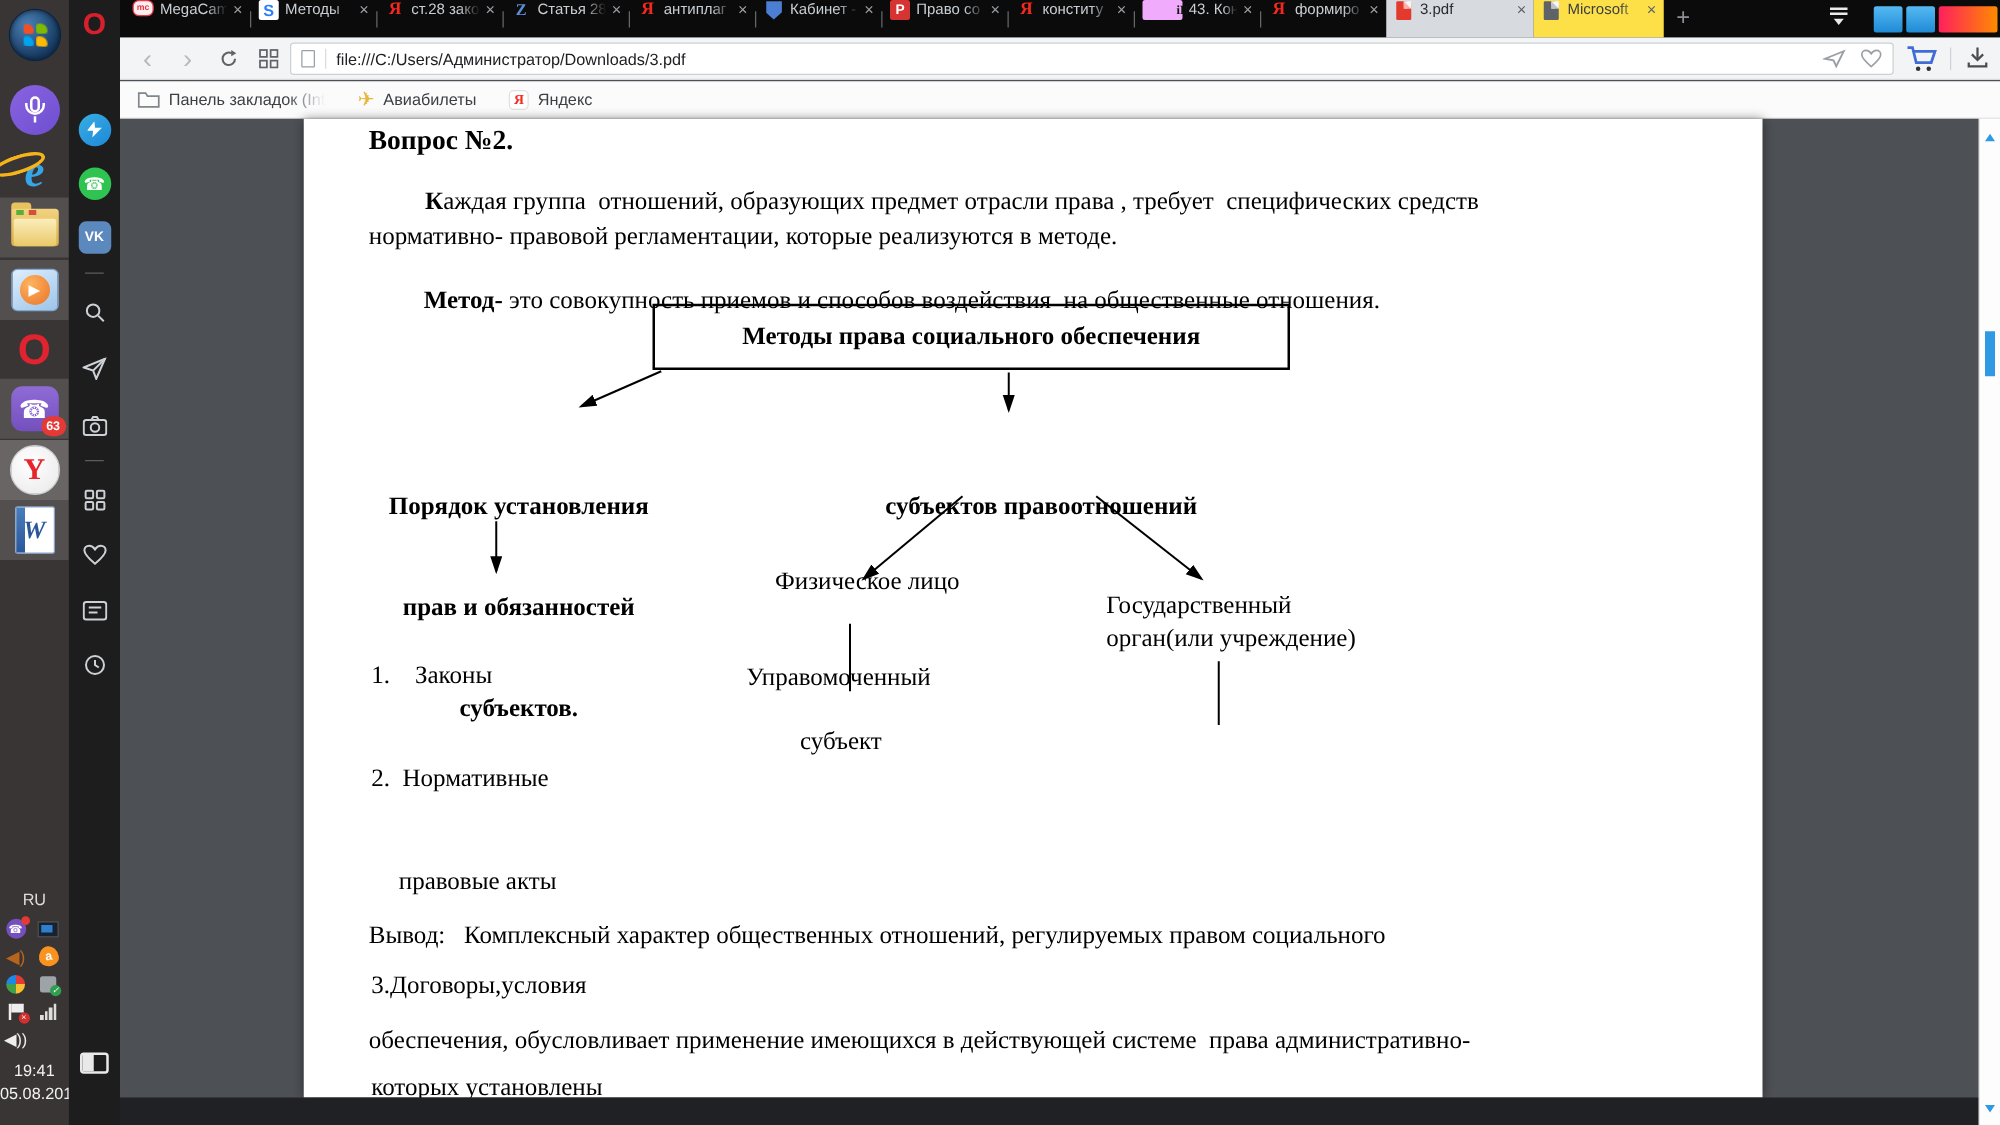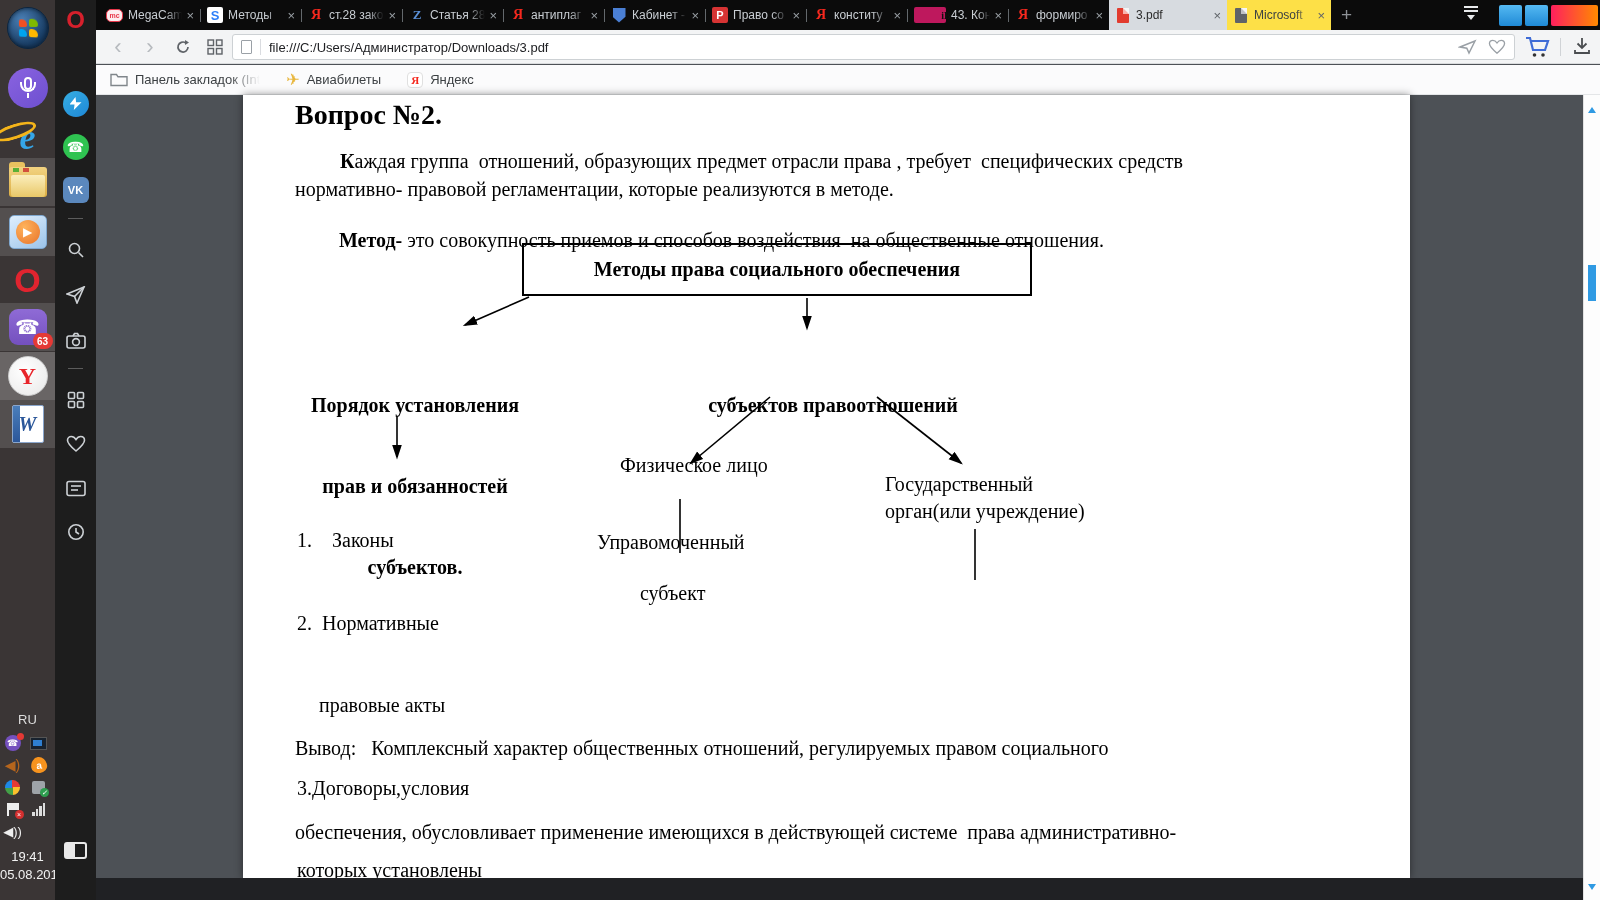--- a/index.html
+++ b/index.html
@@ -84,36 +84,36 @@
   .lineicon { stroke:#cdd1d5; stroke-width:1.6; fill:none; }
   .sb-collapse { position:absolute; left:9px; top:842px; width:23px; height:17px; border:2px solid #e9e9e9; border-radius:3px; }
   .sb-collapse i { position:absolute; left:0; top:0; width:9px; height:13px; background:#e9e9e9; display:block; }
 
   
   .browser { position:absolute; left:96px; top:0; width:1504px; height:900px; }
 
   
   .tabbar { position:absolute; left:0; top:0; width:1504px; height:30px; background:#0b0b0b; display:flex; align-items:stretch; }
   .tabs { display:flex; align-items:stretch; padding-left:4px; }
-  .tab { width:100px; display:flex; align-items:center; padding:0 6px; color:#c9ced3; font-size:12px; cursor:default; }
+  .tab { width:100px; display:flex; padding:0 6px; color:#c9ced3; font-size:12px; cursor:default; }
   .tab .label { flex:1; overflow:hidden; white-space:nowrap; -webkit-mask-image:linear-gradient(90deg,#000 70%,transparent); mask-image:linear-gradient(90deg,#000 70%,transparent); }
   .tab .close { color:#9aa0a5; font-size:13px; margin-left:4px; }
   .tab.light { background:#d7dbe0; color:#2b2b2b; width:118px; }
   .tab.light .close { color:#5f6368; }
   .tab.active { background:#fde047; color:#3c4043; width:104px; }
   .tab.active .close { color:#5f6368; }
   .tabsep { width:1px; height:13px; background:#63686c; align-self:center; }
   .fav { width:16px; height:16px; margin-right:5px; flex:none; display:flex; align-items:center; justify-content:center; font-weight:bold; font-size:11px; border-radius:2px; }
   .fav-mc { color:#e8374a; border:1px solid #e8374a; border-radius:5px; font-size:7px; background:#fdeef0; width:17px; height:13px; }
   .fav-s  { background:#fff; color:#2d7ff9; font-size:13px; }
   .fav-ya { color:#f5281e; background:transparent; font-size:14px; font-family:"Liberation Serif",serif; }
   .fav-z  { color:#5a8fd6; background:transparent; font-size:13px; font-family:"Liberation Serif",serif; }
   .fav-shield { width:13px; height:15px; background:#4a7fd4; clip-path:polygon(0 0,100% 0,100% 62%,50% 100%,0 62%); }
   .fav-p  { background:#d63333; color:#fff; font-size:11px; border-radius:2px; }
-  .fav-ib { background:#be185d; color:#111; font-size:10px; font-family:"Liberation Serif",serif;padding-left:32px; }
+  .fav-ib { background:#f0abfc; color:#111; font-size:10px; font-family:"Liberation Serif",serif;padding-left:32px; }
   .fav-pdf { width:12px; height:15px; background:#e23b2e; position:relative; border-radius:1px; }
   .fav-pdf i { position:absolute; right:0; top:0; border:3px solid #f5f6f7; border-left-color:#f9b3ac; border-bottom-color:#f9b3ac; width:0; height:0; }
   .fav-doc { width:12px; height:15px; background:#5f6368; position:relative; border-radius:1px; }
   .fav-doc i { position:absolute; right:0; top:0; border:3px solid #f5f6f7; border-left-color:#bfc2c6; border-bottom-color:#bfc2c6; width:0; height:0; }
   .newtab { color:#8d9196; font-size:19px; display:flex; align-items:center; padding:0 10px; }
   .tab-controls { margin-left:auto; display:flex; align-items:center; gap:3px; padding-right:2px; }
   .menu-btn { width:26px; height:22px; display:flex; flex-direction:column; align-items:center; justify-content:center; gap:2px; margin-right:12px; }
   .menu-btn i { width:14px; height:2px; background:#e8eaec; }
   .menu-btn b { width:0; height:0; border:4px solid transparent; border-top:5px solid #e8eaec; margin-top:1px; }
   .winbtn { width:23px; height:21px; border-radius:2px; }
@@ -139,21 +139,21 @@
   .bm .ic { margin-right:7px; display:flex; align-items:center; }
   .bm-fade { -webkit-mask-image:linear-gradient(90deg,#000 75%,transparent); mask-image:linear-gradient(90deg,#000 75%,transparent); }
   .plane-g { color:#e8b63c; font-size:16px; }
   .ya-bm { width:16px; height:16px; border:1px solid #e0e0e0; border-radius:4px; background:#fff; color:#f5281e; font:bold 11px "Liberation Serif",serif; display:flex; align-items:center; justify-content:center; }
 
   
   .viewer { position:absolute; left:0; top:95px; width:1487px; height:805px; background:#4d5156; }
   .viewer-bottom { position:absolute; left:0; bottom:0; width:100%; height:22px; background:#202124; }
   .pdfpage { position:absolute; left:147px; top:0; width:1167px; height:783px; background:#fff; box-shadow:0 0 8px rgba(0,0,0,.45); font-family:"Liberation Serif",serif; color:#000; }
   .pdfpage .abs { position:absolute; white-space:pre; }
-  .doc-h1 { font-size:28px; font-weight:bold; }
+  .doc-h1 { font-size:22px; font-weight:bold; }
   .doc-body { font-size:20px; }
   .bold-first::first-letter { font-weight:bold; }
   .doc-b { font-weight:bold; }
   .root-box { position:absolute; left:279px; top:148px; width:510px; height:53px; border:2px solid #000; display:flex; align-items:center; justify-content:center; font-size:20px; font-weight:bold; }
   .dlabel { position:absolute; text-align:center; font-size:20px; font-weight:bold; line-height:27px; white-space:pre; }
   .dlist { position:absolute; left:54px; top:377px; font-size:20px; line-height:27.5px; white-space:pre; }
   .dlist .ind { padding-left:22px; }
   .dtxt { position:absolute; font-size:20px; white-space:pre; }
   .concl { position:absolute; left:52px; top:585px; width:1090px; font-size:20px; line-height:27.7px; white-space:pre; }
   .arrows { position:absolute; left:0; top:0; }

